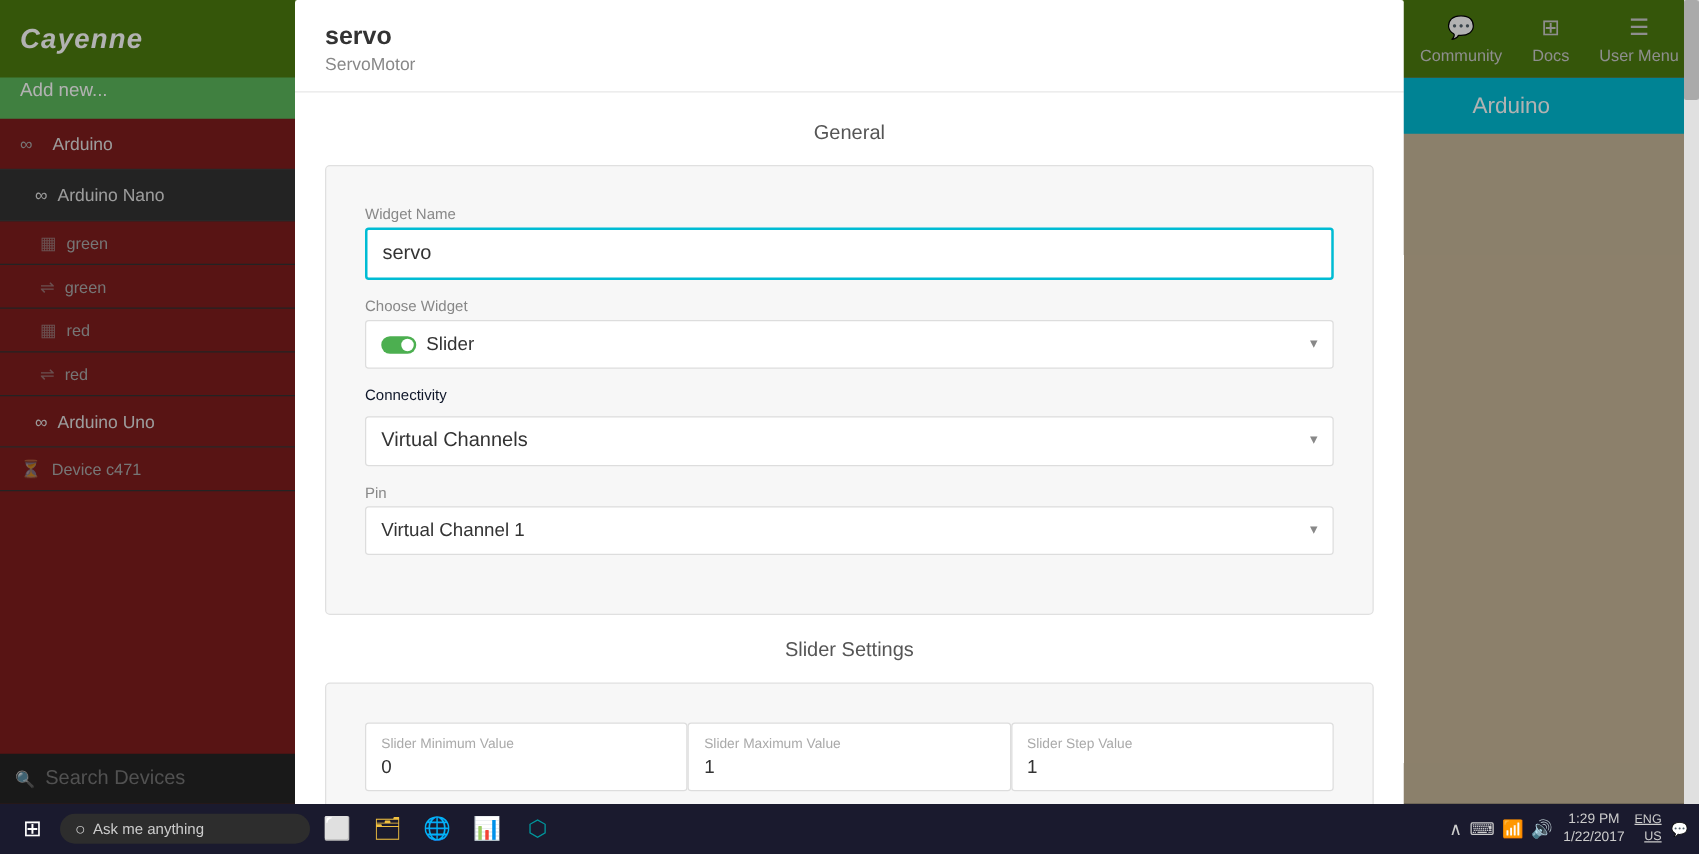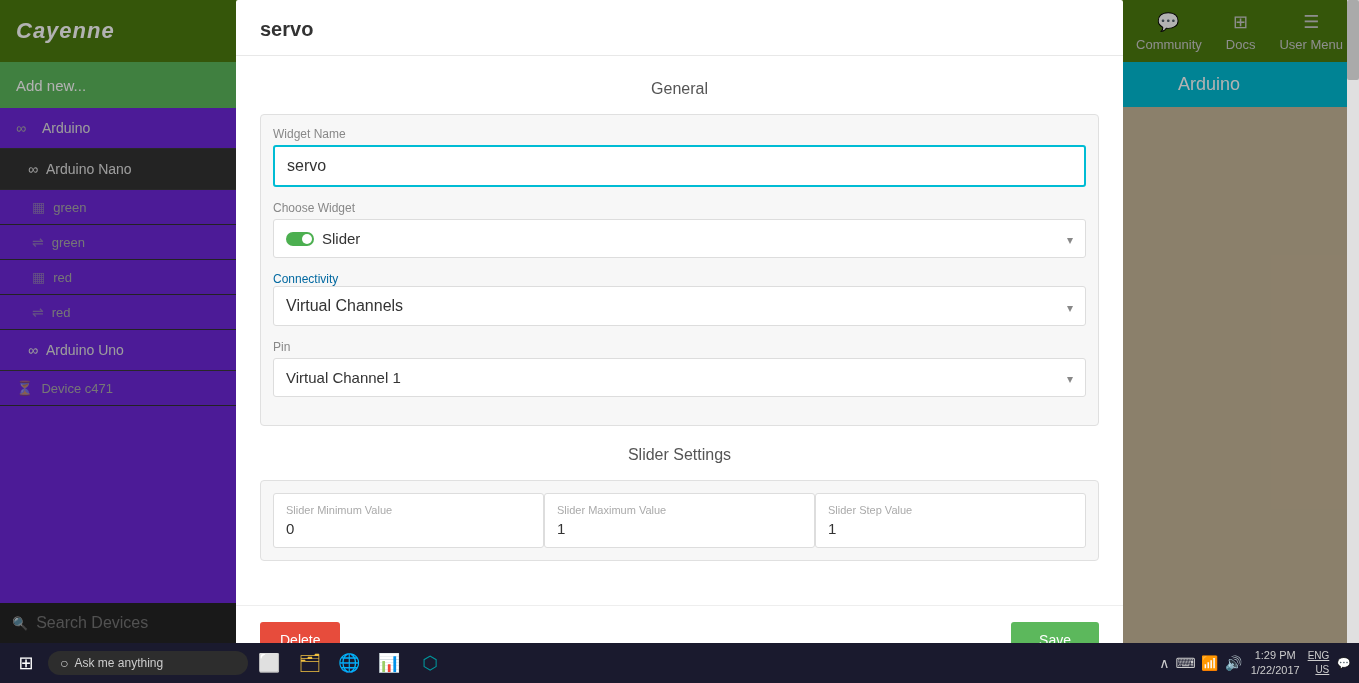--- a/index.html
+++ b/index.html
@@ -47,25 +47,25 @@
       cursor: pointer;
       gap: 4px;
     }
     .nav-icon {
       font-size: 18px;
     }
 
     
     .sidebar {
       position: absolute;
-      top: 62px;
+      top: 49px;
       left: 0;
       width: 270px;
       bottom: 40px;
-      background: #6d28d9;
+      background: #7f1d1d;
       z-index: 5;
     }
     .add-new-btn {
       background: #5cb85c;
       color: white;
       padding: 14px 16px;
       display: flex;
       align-items: center;
       justify-content: space-between;
       cursor: pointer;
@@ -186,21 +186,21 @@
       color: #555;
       margin-bottom: 16px;
       font-weight: 400;
     }
 
     
     .form-card {
       background: #f7f7f7;
       border: 1px solid #e0e0e0;
       border-radius: 4px;
-      padding: 12px;
+      padding: 31px;
       margin-bottom: 20px;
     }
 
     
     .form-field {
       margin-bottom: 14px;
     }
     .form-field:last-child { margin-bottom: 16px; }
 
     .field-label {
@@ -223,21 +223,21 @@
 
     .field-select {
       width: 100%;
       padding: 10px 12px;
       border: 1px solid #ddd;
       border-radius: 3px;
       background: white;
       font-size: 15px;
       color: #333;
       display: flex;
-      align-items: flex-end;
+      align-items: flex-start;
       justify-content: space-between;
       cursor: pointer;
       position: relative;
     }
     .field-select .select-left {
       display: flex;
       align-items: center;
       gap: 8px;
     }
     .slider-icon {
@@ -387,22 +387,22 @@
       right: 0;
       width: 12px;
       height: 80px;
       background: #aaa;
       border-radius: 2px;
     }
 
     
     .connectivity-label {
       font-size: 12px;
-      color: #0369a1;
-      margin-bottom: 0;
+      color: #0f172a;
+      margin-bottom: 10px;
     }
     .connectivity-value {
       font-size: 16px;
       color: #333;
     }
   </style>
 </head>
 <body>
 
 <div class="top-nav">
@@ -496,20 +496,21 @@
 <div class="modal-overlay">
 
   <div class="scrollbar-track" style="position:fixed;right:0;top:0;bottom:40px;width:12px;background:#e0e0e0;z-index:200;">
     <div class="scrollbar-thumb"></div>
   </div>
 
   <div class="modal">
 
     <div class="modal-header">
       <div class="modal-title">servo</div>
+      <div class="modal-subtitle">ServoMotor</div>
     </div>
 
     <div class="modal-body">
 
       <div class="section-label">General</div>
 
       <div class="form-card">
 
         <div class="form-field">
           <label class="field-label">Widget Name</label>

